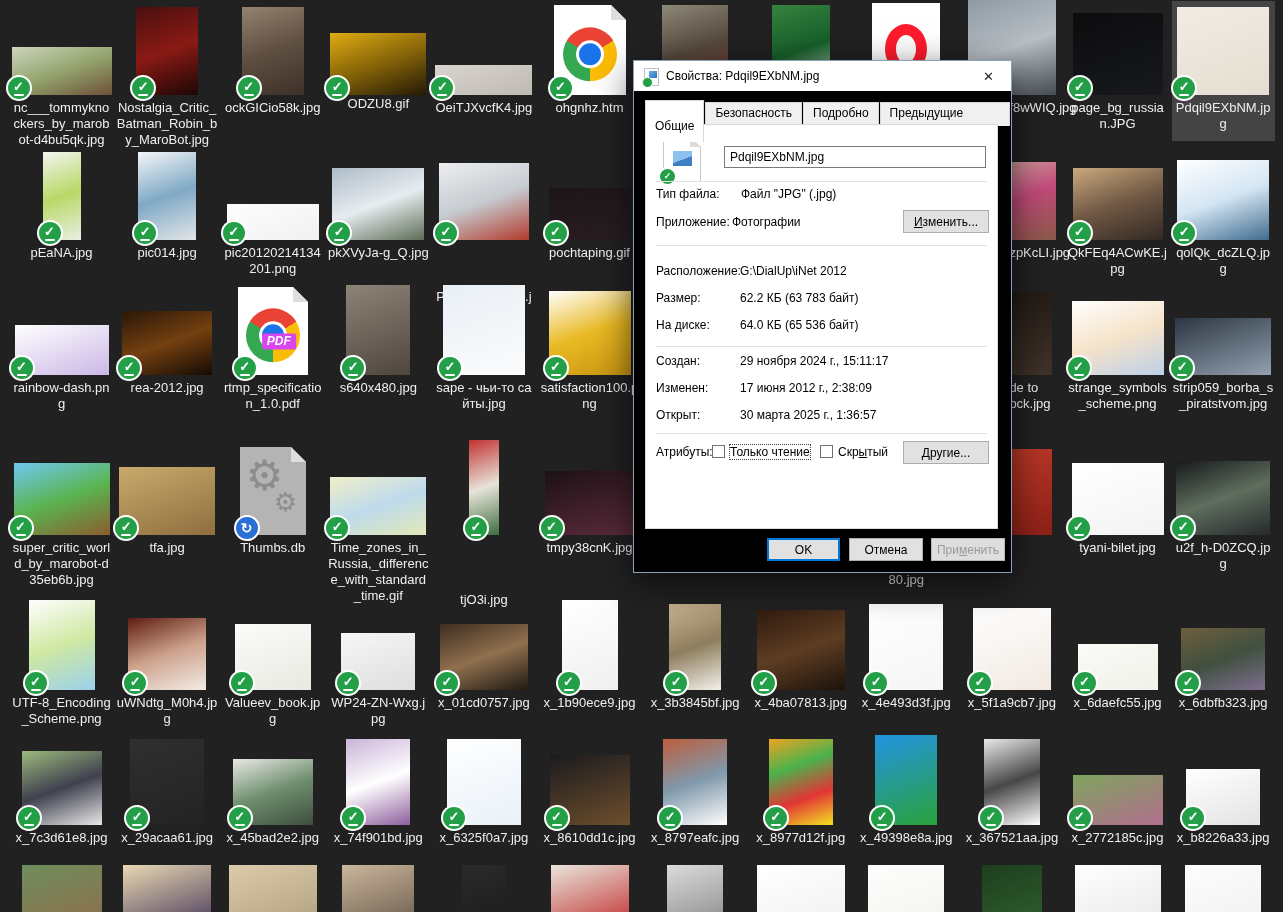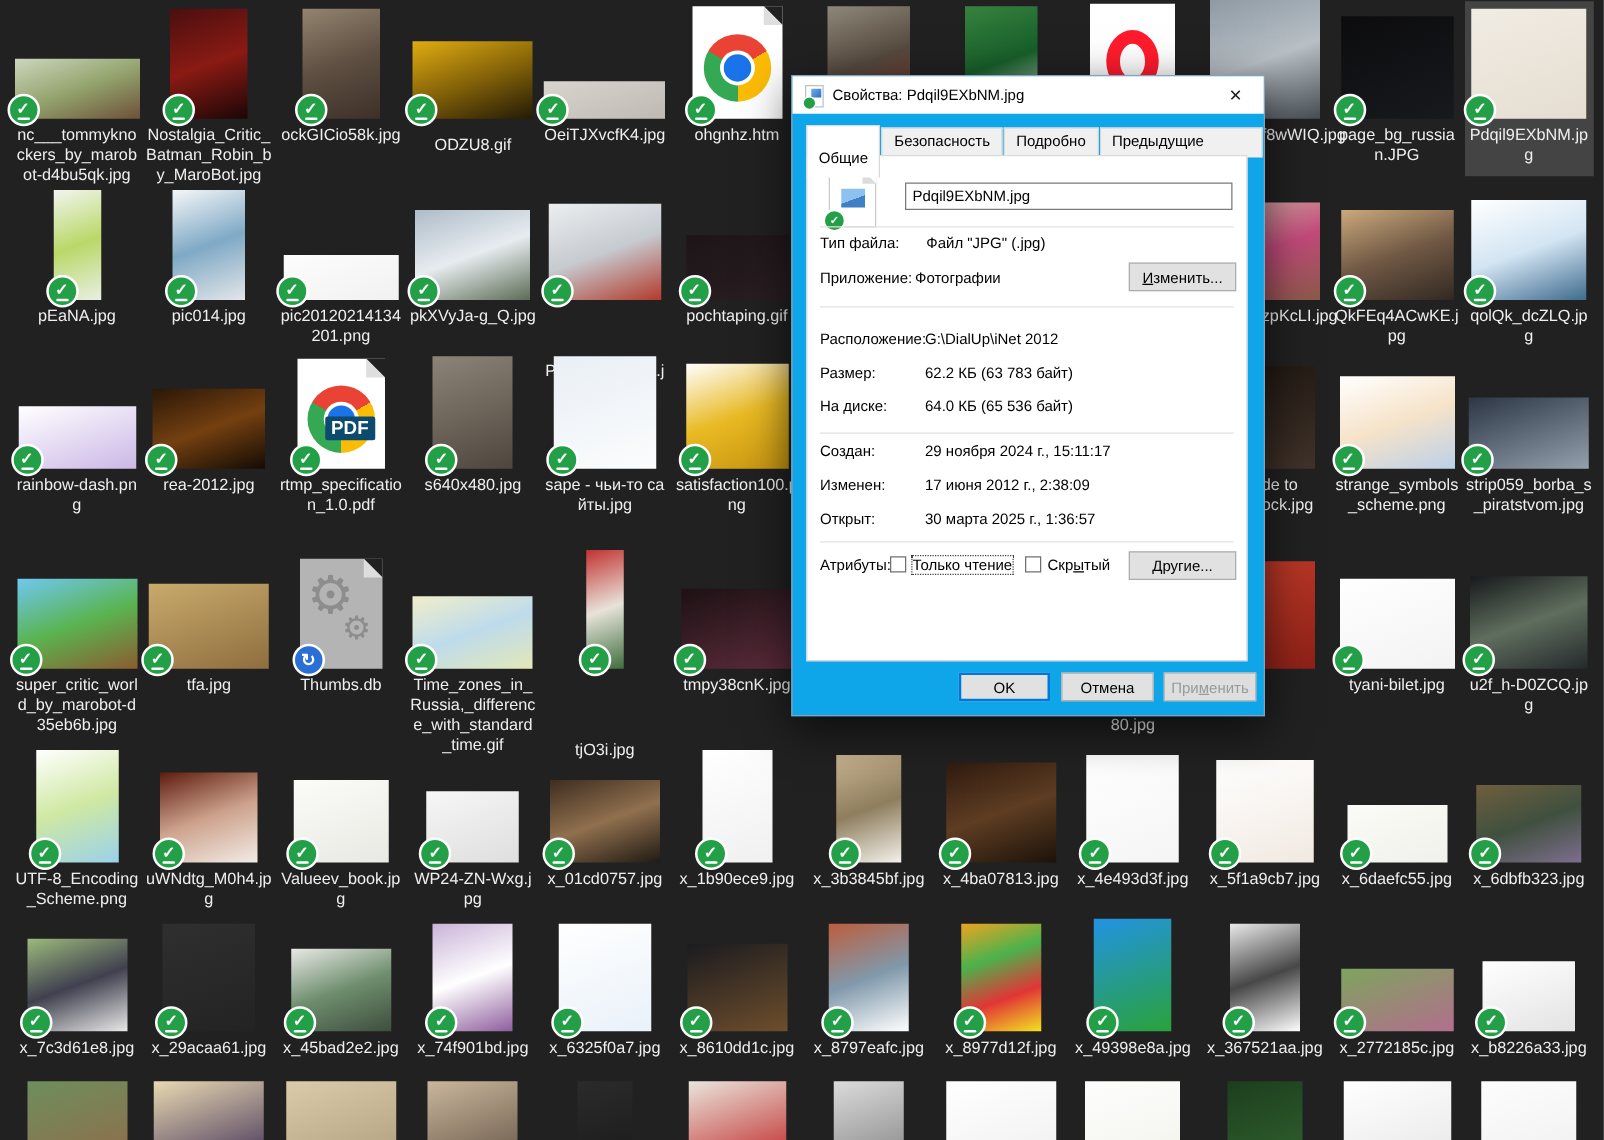--- a/index.html
+++ b/index.html
@@ -29,28 +29,28 @@
   .page-icon::before{content:"";position:absolute;top:0;right:0;
     border-top:15px solid #212121;border-left:15px solid transparent;}
   .page-icon::after{content:"";position:absolute;top:0;right:0;
     border-left:15px solid #dedede;border-top:15px solid transparent;}
   .chrome-logo{position:absolute;left:50%;top:50%;transform:translate(-50%,-42%);
     width:54px;height:54px;border-radius:50%;
     background:conic-gradient(#ea4335 0 60deg,#fbbc05 60deg 180deg,#34a853 180deg 300deg,#ea4335 300deg 360deg);}
   .chrome-logo::before{content:"";position:absolute;inset:13px;background:#fff;border-radius:50%;}
   .chrome-logo::after{content:"";position:absolute;inset:16px;background:#1a73e8;border-radius:50%;}
   .pdf-tag{position:absolute;left:50%;top:55%;transform:translate(-32%,-10%);
-    background:#0c4a6e;color:#fff;font-size:15px;font-weight:700;padding:1px 5px;border-radius:2px;z-index:2;}
+    background:#d946ef;color:#fff;font-size:12px;font-weight:700;padding:1px 5px;border-radius:2px;z-index:2;font-style:italic;}
   .gear1{position:absolute;left:6px;top:8px;font-size:42px;color:#8d8d8d;line-height:1;}
   .gear2{position:absolute;left:34px;top:42px;font-size:26px;color:#8d8d8d;line-height:1;}
   .opera-ring{position:absolute;left:50%;top:50%;transform:translate(-50%,-50%);
     width:42px;height:50px;border-radius:50%;border:11px solid #ff1b2d;box-sizing:border-box;}
 
   
-  #dialog{position:absolute;left:633px;top:60px;width:377px;height:511px;background:#0ea5e9;
+  #dialog{position:absolute;left:633px;top:60px;width:377px;height:511px;background:#000000;
     border:1px solid #88a0b8;box-shadow:0 10px 34px rgba(0,0,0,.65);font-size:12px;color:#000;}
   #dlg-titlebar{position:absolute;left:0;top:0;right:0;height:30px;background:#fff;
     display:flex;align-items:center;}
   #dlg-title{margin-left:32px;font-size:12px;}
   #dlg-close{position:absolute;right:0;top:0;width:45px;height:30px;display:flex;
     align-items:center;justify-content:center;font-size:13px;color:#222;cursor:pointer;}
   .mini-doc{position:absolute;left:10px;top:7px;width:13px;height:16px;background:#fff;
     border:1px solid #b9c3cc;}
   .mini-doc .pic{position:absolute;right:1px;top:2px;width:8px;height:7px;
     background:linear-gradient(135deg,#6fb0e8,#2d6fc0);}
@@ -125,21 +125,21 @@
           <div class="bar"></div>
         </div>
       </div>
       <div class="file-label" style="left: 222.2px; top: 100px; width: 101px;">ockGICio58k.jpg</div>
       <div class="thumb" style="background: linear-gradient(160deg, rgb(224, 172, 18), rgb(134, 100, 8), rgb(36, 26, 6)); left: 330.3px; top: 33px; width: 96px; height: 62px;">
         <div class="badge synced">
           <div class="chk">✓</div>
           <div class="bar"></div>
         </div>
       </div>
-      <div class="file-label" style="left: 327.8px; top: 108px; width: 101px;">ODZU8.gif</div>
+      <div class="file-label" style="left: 327.8px; top: 96px; width: 101px;">ODZU8.gif</div>
       <div class="thumb" style="background: linear-gradient(160deg, rgb(217, 212, 206), rgb(190, 185, 178)); left: 435.4px; top: 65px; width: 97px; height: 30px;">
         <div class="badge synced">
           <div class="chk">✓</div>
           <div class="bar"></div>
         </div>
       </div>
       <div class="file-label" style="left: 433.4px; top: 100px; width: 101px;">OeiTJXvcfK4.jpg</div>
       <div class="thumb page-icon" style="left: 553.5px; top: 5px; width: 72px; height: 90px;">
         <div class="chrome-logo"></div>
         <div class="badge synced">

